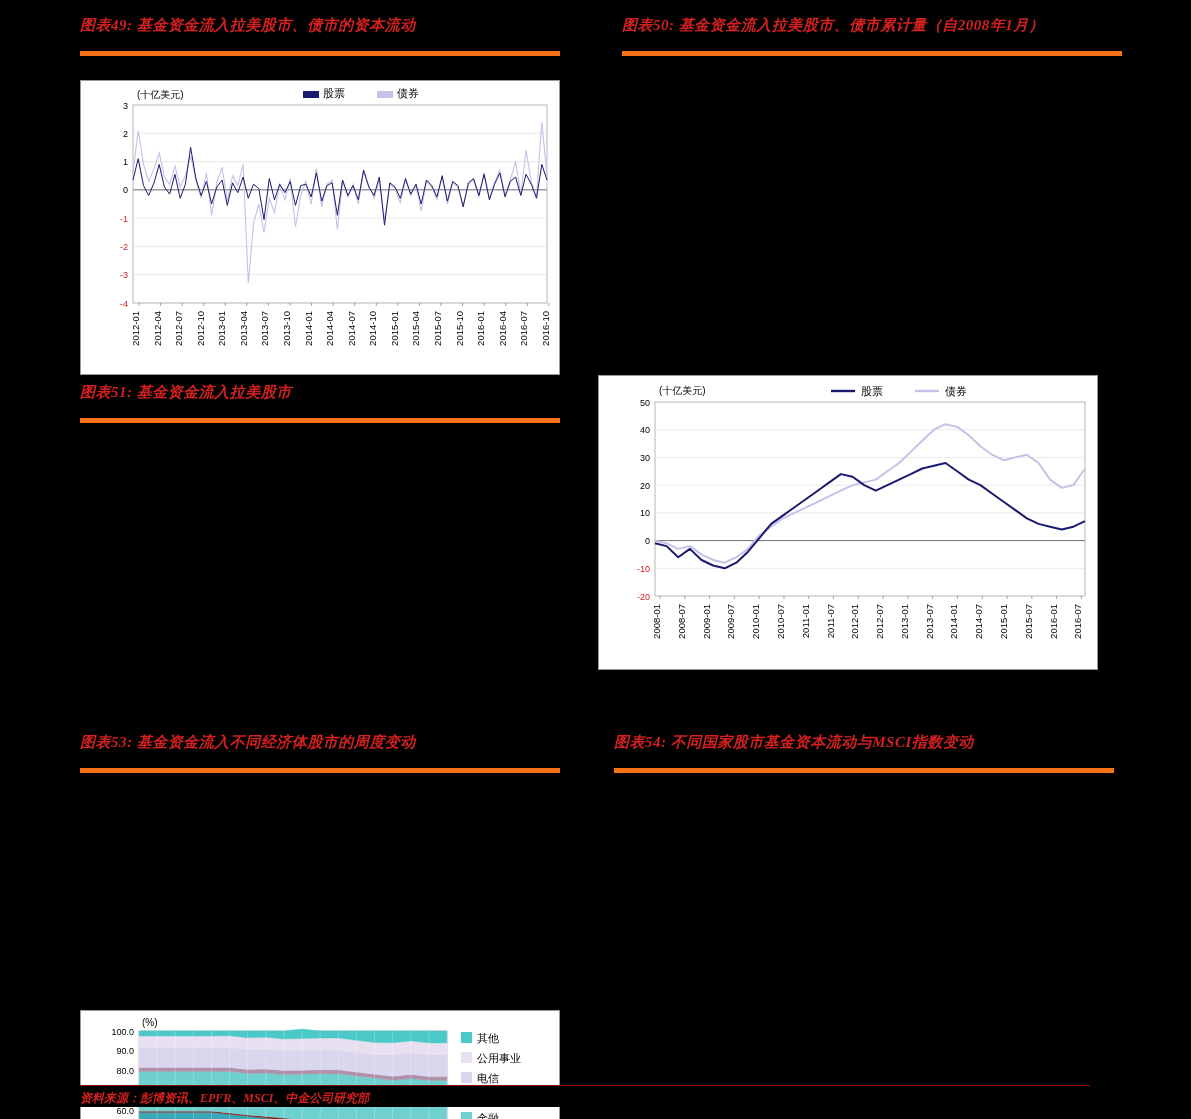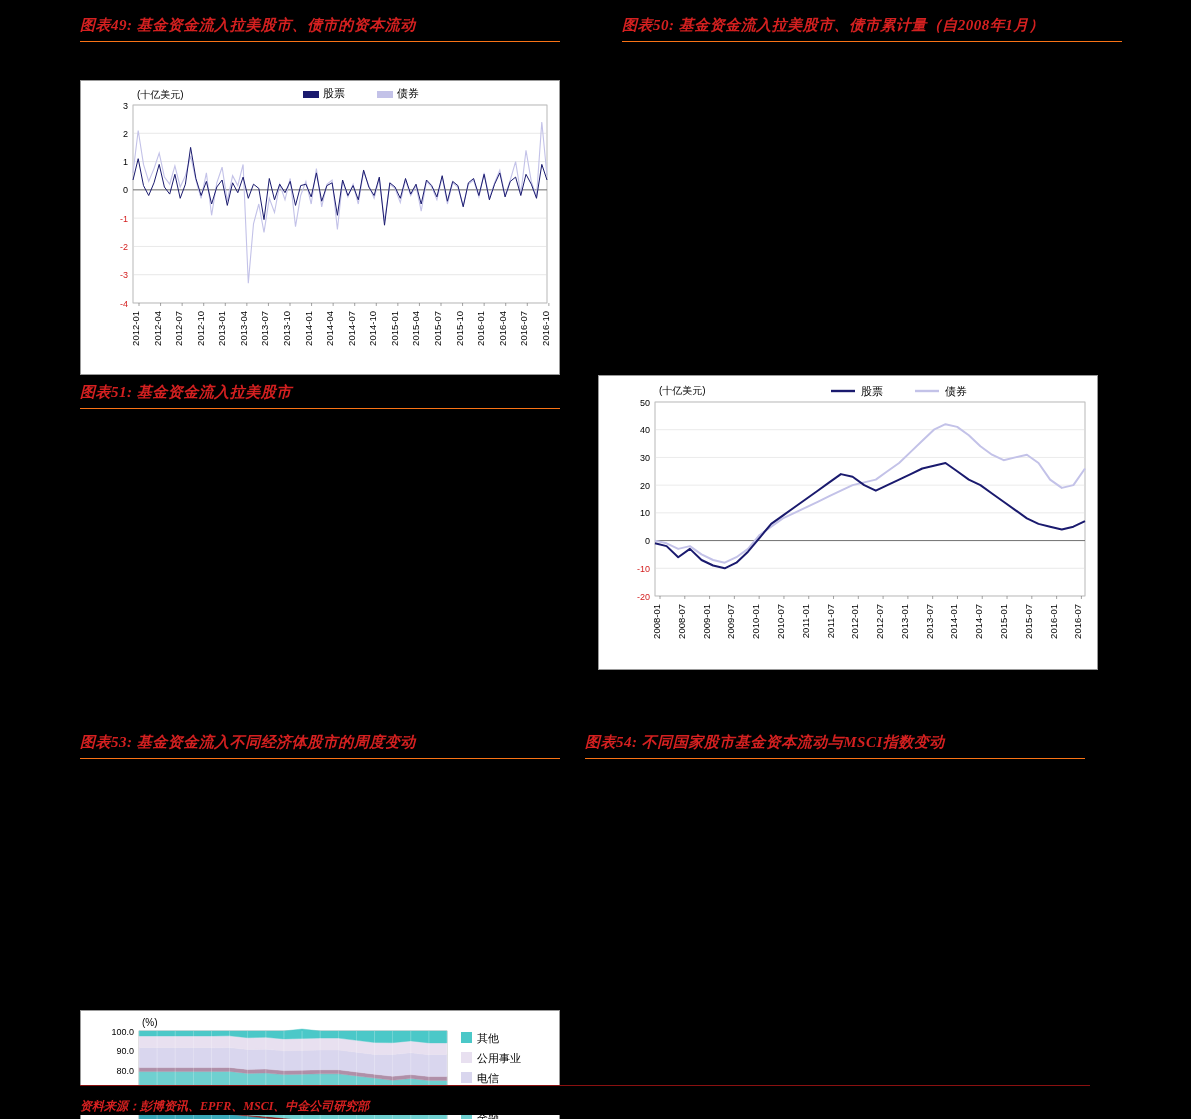--- a/index.html
+++ b/index.html
@@ -1,20 +1,20 @@
 <!DOCTYPE html>
 <html><head>
 <meta charset="utf-8">
 <style>
   html,body{margin:0;padding:0;background:#000;}
   body{width:1191px;height:1119px;font-family:"Liberation Sans",sans-serif;color:#000;}
   .page{position:relative;width:1191px;height:1119px;background:#000;}
   .panel{position:absolute;background:#000;}
   .ctitle{color:#d42020;font-family:"Liberation Serif",serif;font-weight:bold;font-style:italic;font-size:15px;line-height:19px;letter-spacing:.5px;}
-  .ctitle-box{border-bottom:1px solid #f97316;padding-bottom:6px;}
+  .ctitle-box{border-bottom:5px solid #f97316;padding-bottom:16px;}
   .chartbox{background:#fff;border:1px solid #999;box-sizing:border-box;position:relative;}
   .src{color:#d42020;font-family:"Liberation Serif",serif;font-weight:bold;font-style:italic;font-size:12px;}
   svg{display:block;}
   text{font-family:"Liberation Sans",sans-serif;}
 </style>
 </head>
 <body>
 
 <div class="page">
 
@@ -284,21 +284,21 @@
           <text x="352.88235294117646" y="226" font-size="9.5" text-anchor="end" transform="rotate(-90 352.88235294117646 226)">2016-01</text>
           <line x1="366" y1="218" x2="366" y2="221" stroke="#666" stroke-width="0.6"></line>
           <text x="371" y="226" font-size="9.5" text-anchor="end" transform="rotate(-90 371 226)">2016-07</text>
         </g>
     </svg>
   </div>
 
   <div class="panel ctitle ctitle-box" style="left:80px;top:733px;width:480px;">
     <span>图表53:  基金资金流入不同经济体股市的周度变动</span>
   </div>
-  <div class="panel ctitle ctitle-box" style="left:585px;top:733px;width:500px;">
+  <div class="panel ctitle ctitle-box" style="left:614px;top:733px;width:500px;">
     <span>图表54:  不同国家股市基金资本流动与MSCI指数变动</span>
   </div>
 
-  <div class="panel src" style="left:80px;top:1085px;width:1010px;border-top:1px solid #8a1010;padding-top:12px;">
+  <div class="panel src" style="left:80px;top:1085px;width:1010px;border-top:1px solid #8a1010;padding-top:4px;">
     <span>资料来源：彭博资讯、EPFR、MSCI、中金公司研究部</span>
   </div>
 
 </div>
 
 </body></html>

